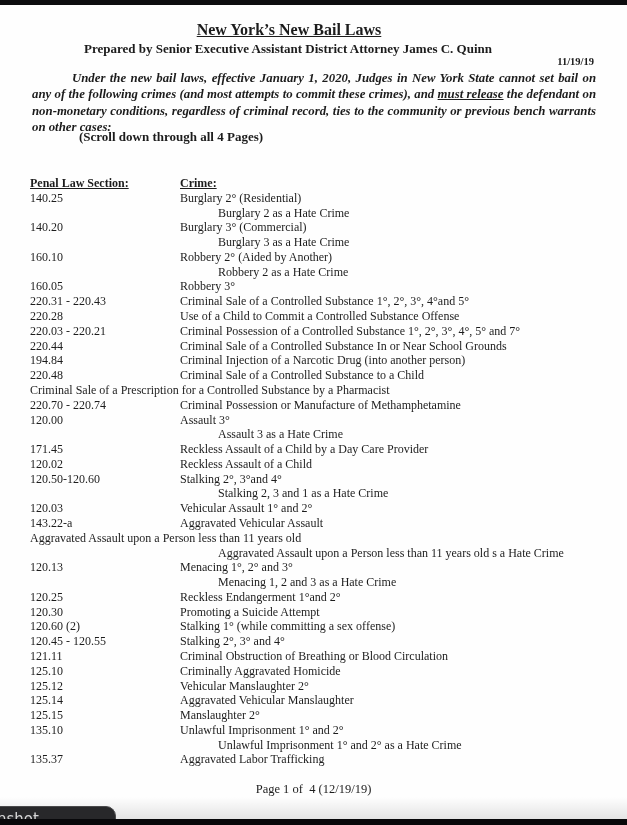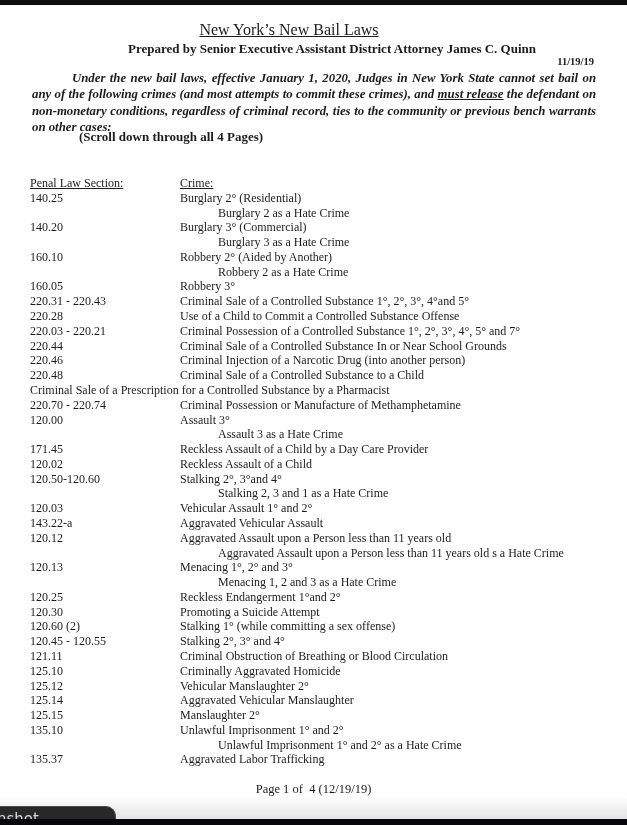--- a/index.html
+++ b/index.html
@@ -24,26 +24,26 @@
     position: absolute; top: 797px; left: 0; width: 627px; height: 22px;
     background: linear-gradient(to bottom, rgba(0,0,0,0) 0%, rgba(0,0,0,0.10) 100%);
     z-index: 2;
   }
   .doc {
     position: absolute; top: 0; left: 0; width: 627px; height: 825px;
     filter: blur(0.25px);
   }
   .doc-title {
     position: absolute; top: 21px; left: 0; width: 578px;
-    text-align: center; font-size: 16px; font-weight: normal;
+    text-align: center; font-size: 16px; font-weight: bold;
     text-decoration: underline;
   }
   .doc-subtitle {
     position: absolute; top: 41px; left: 0; width: 576px;
-    text-align: center; font-size: 13px; font-weight: bold; padding-left: 44px;
+    text-align: center; font-size: 13px; font-weight: bold;
   }
   .doc-date {
     position: absolute; top: 56px; right: 33px;
     font-size: 10.5px; font-weight: bold;
   }
   .intro {
     position: absolute; top: 70px; left: 32px; width: 564px;
     font-size: 12.8px; font-weight: bold; line-height: 16.4px;
     text-align: justify; text-indent: 40px; font-style: italic;
   }
@@ -53,21 +53,21 @@
     font-size: 13px; font-weight: bold;
   }
   .crime-table {
     position: absolute; top: 176px; left: 30px; width: 590px;
     font-size: 12px; line-height: 14.78px;
   }
   .row { display: flex; }
   .cell-section { flex: 0 0 150px; white-space: nowrap; }
   .cell-crime { flex: 1 1 auto; white-space: nowrap; }
   .row.header .cell-section, .row.header .cell-crime {
-    font-weight: normal; 
+    font-weight: bold; 
   }
   .row.header .hdr-text { text-decoration: underline; }
   .row.indent .cell-crime { padding-left: 38px; }
   .doc-footer {
     position: absolute; top: 782px; left: 0; width: 627px;
     text-align: center; font-size: 12.5px; white-space: pre;
   }
   .screenshot-chip {
     position: absolute; top: 806px; left: -34px; width: 150px; height: 26px;
     background: #28282a; border: 1px solid #4a4a4c;
@@ -138,21 +138,21 @@
           </div>
           <div class="row">
             <span class="cell-section">220.03 - 220.21</span>
             <span class="cell-crime">Criminal Possession of a Controlled Substance 1°, 2°, 3°, 4°, 5° and 7°</span>
           </div>
           <div class="row">
             <span class="cell-section">220.44</span>
             <span class="cell-crime">Criminal Sale of a Controlled Substance In or Near School Grounds</span>
           </div>
           <div class="row">
-            <span class="cell-section">220.46</span>
+            <span class="cell-section">194.84</span>
             <span class="cell-crime">Criminal Injection of a Narcotic Drug (into another person)</span>
           </div>
           <div class="row">
             <span class="cell-section">220.48</span>
             <span class="cell-crime">Criminal Sale of a Controlled Substance to a Child</span>
           </div>
           <div class="row">
             <span class="cell-crime">Criminal Sale of a Prescription for a Controlled Substance by a Pharmacist</span>
           </div>
           <div class="row">
@@ -185,21 +185,20 @@
           </div>
           <div class="row">
             <span class="cell-section">120.03</span>
             <span class="cell-crime">Vehicular Assault 1° and 2°</span>
           </div>
           <div class="row">
             <span class="cell-section">143.22-a</span>
             <span class="cell-crime">Aggravated Vehicular Assault</span>
           </div>
           <div class="row">
-            <span class="cell-section">120.12</span>
             <span class="cell-crime">Aggravated Assault upon a Person less than 11 years old</span>
           </div>
           <div class="row indent">
             <span class="cell-section"></span>
             <span class="cell-crime">Aggravated Assault upon a Person less than 11 years old s a Hate Crime</span>
           </div>
           <div class="row">
             <span class="cell-section">120.13</span>
             <span class="cell-crime">Menacing 1°, 2° and 3°</span>
           </div>

